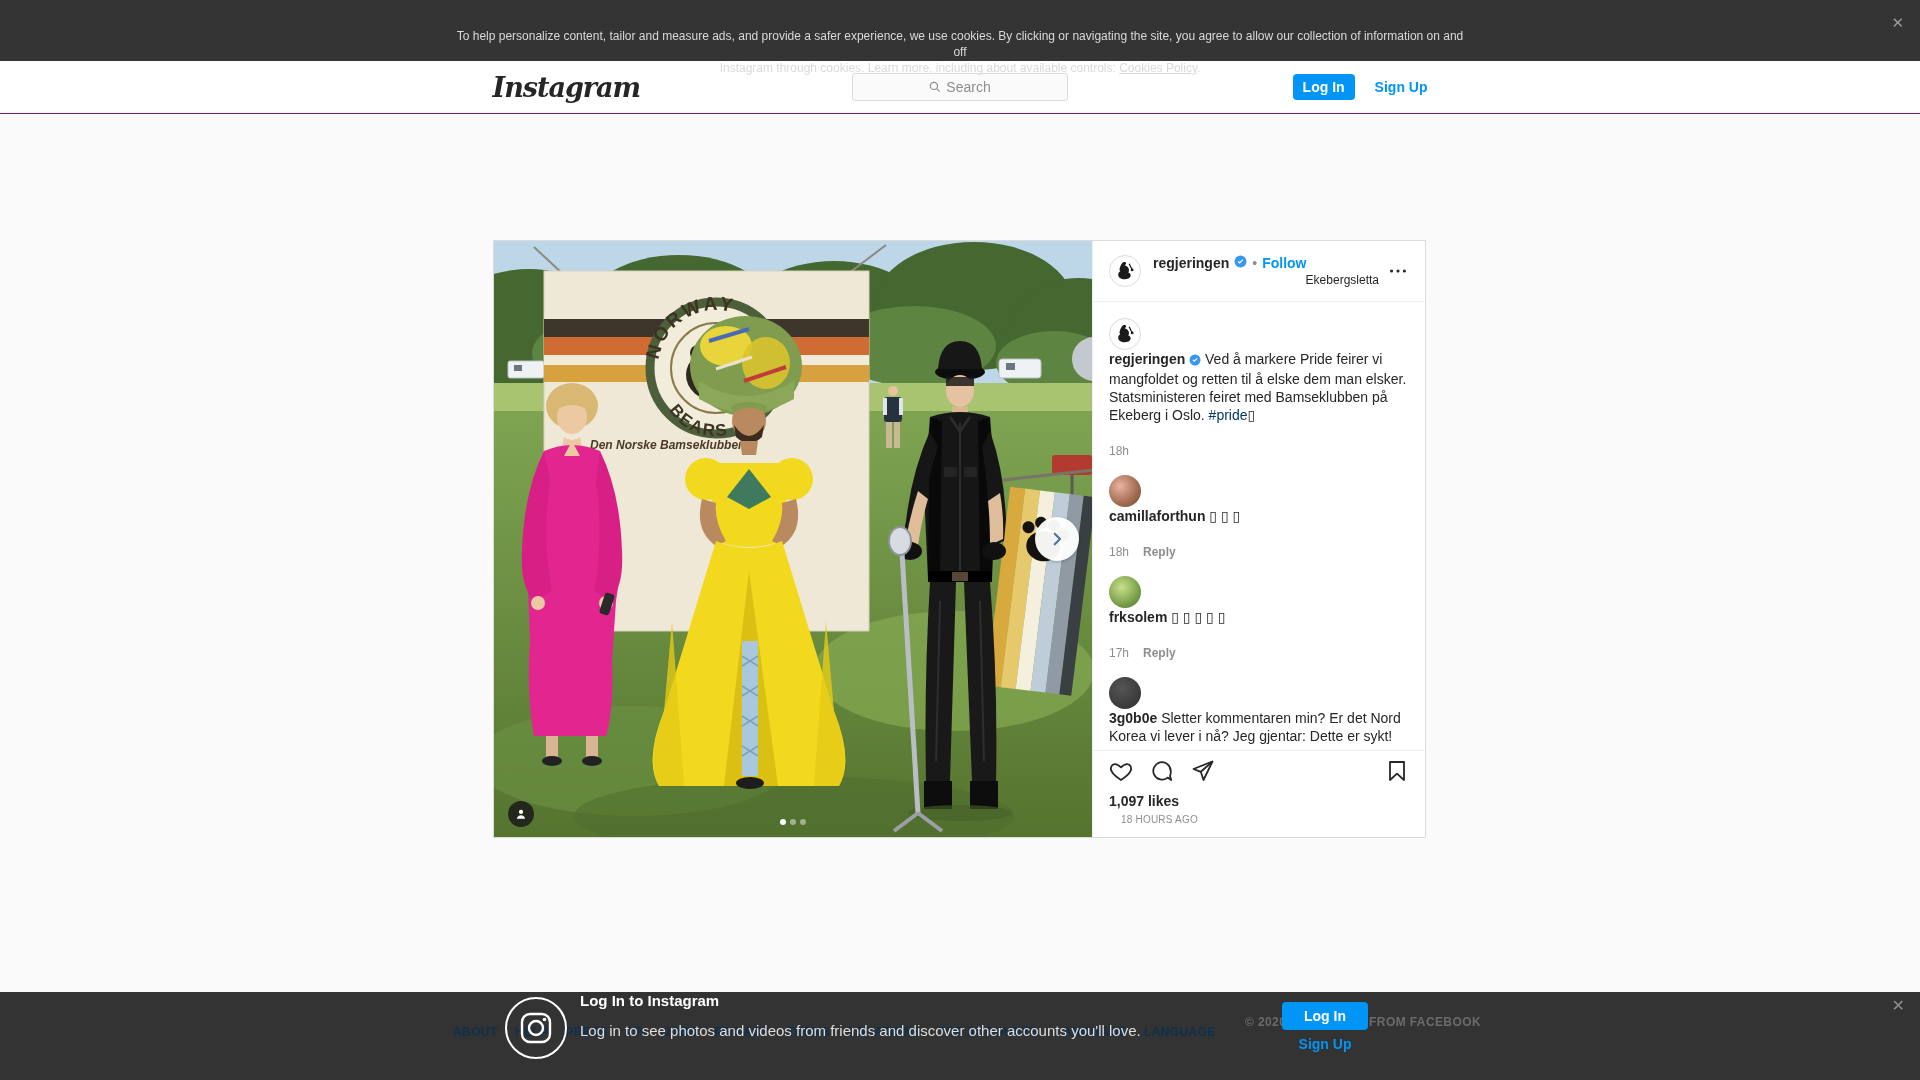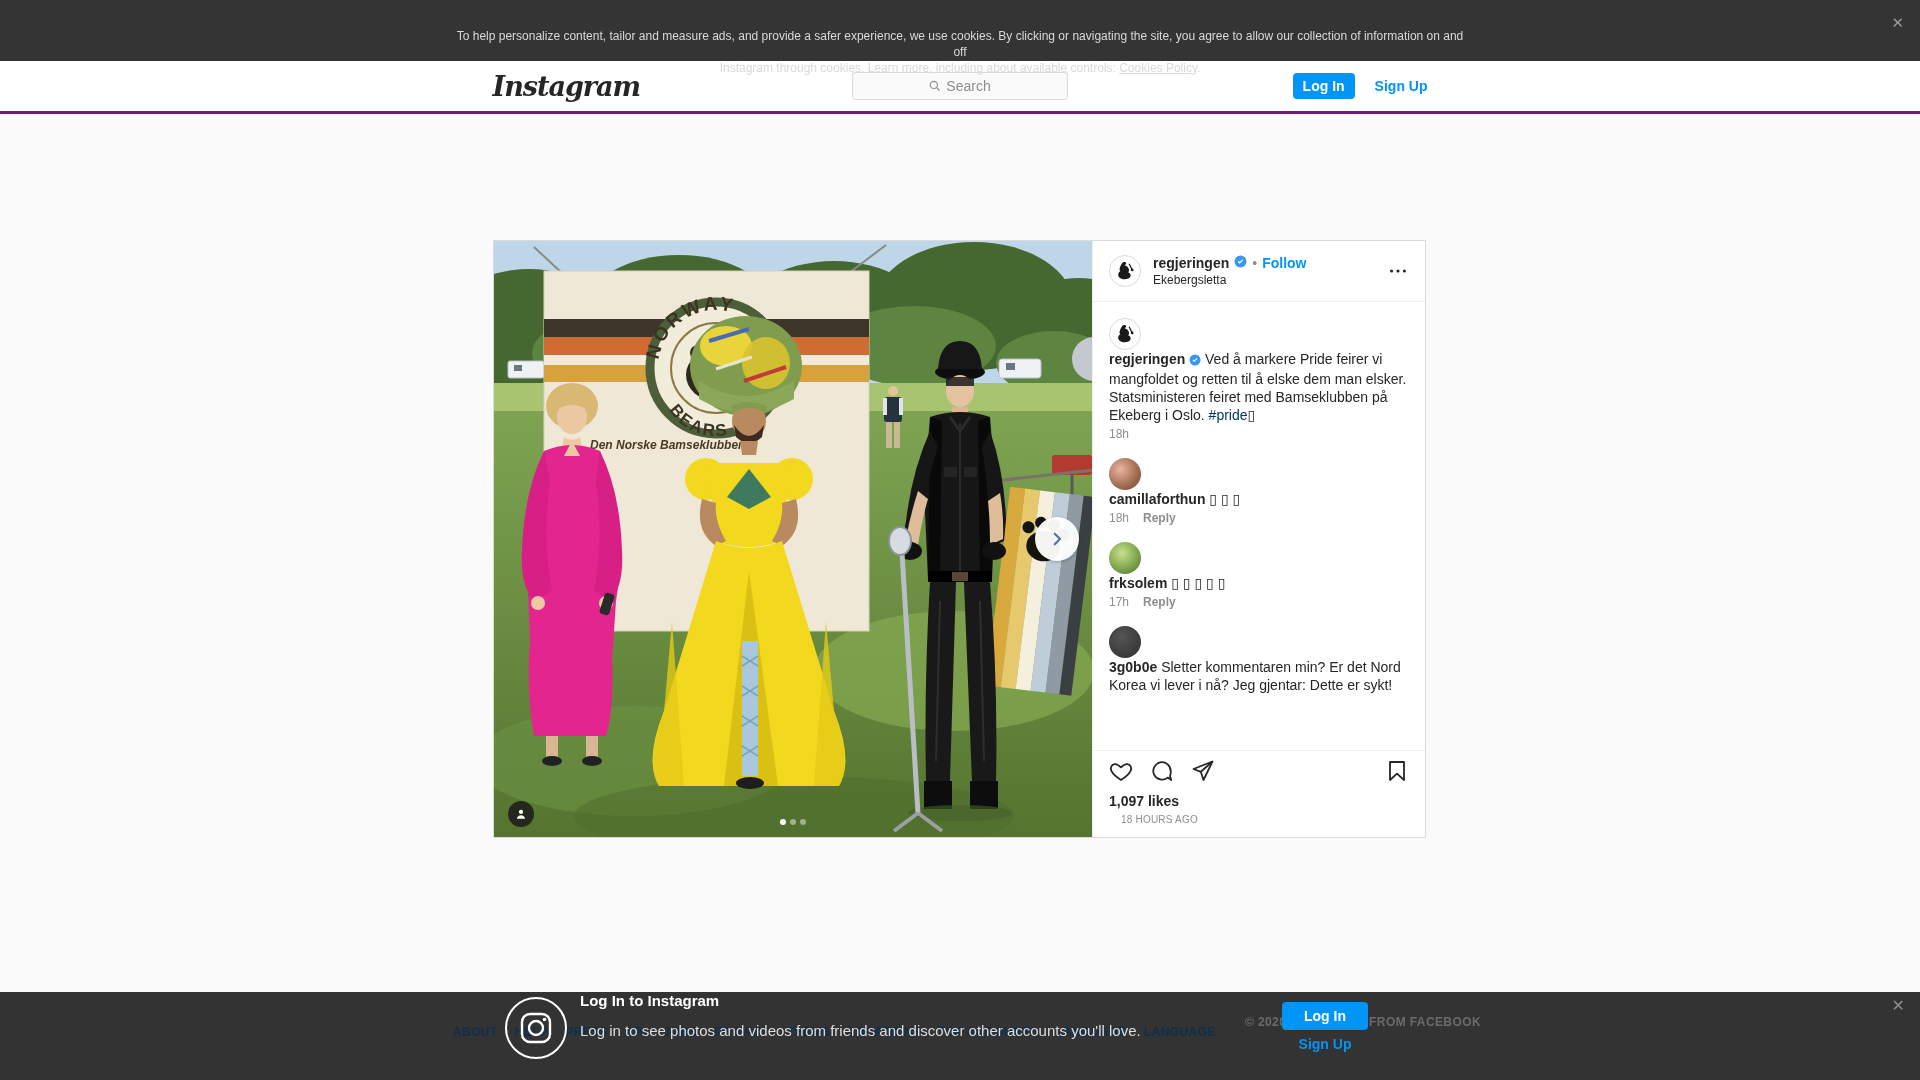--- a/index.html
+++ b/index.html
@@ -9,21 +9,21 @@
     background:#fafafa;
     font-family:"Liberation Sans", sans-serif;
     color:#262626;
   }
   
   .cookie-banner { position:absolute; top:0; left:0; width:1920px; height:61px; background:#343434; z-index:40; }
   .cookie-text { width:1010px; margin:0 auto; padding-top:28px; font-size:12px; line-height:16px; color:#d9d9d9; text-align:center; }
   .cookie-text a { color:#d9d9d9; text-decoration:underline; cursor:pointer; }
   .cookie-close { position:absolute; right:16px; top:15px; font-size:15px; color:#9c9c9c; cursor:pointer; line-height:1; }
   
-  .site-header { position:absolute; top:61px; left:0; width:1920px; height:53px; background:#fff; border-bottom:3px solid #701a75; z-index:30; }
+  .site-header { position:absolute; top:61px; left:0; width:1920px; height:53px; background:#fff; border-bottom:1px solid #701a75; z-index:30; }
   .header-inner { width:935px; height:100%; margin:0 auto; position:relative; display:flex; align-items:center; }
   .logo { font-family:"DejaVu Serif", serif; font-style:italic; font-weight:bold; font-size:27px; letter-spacing:-1px; color:#262626; cursor:pointer; }
   .search-box { position:absolute; left:50%; top:50%; transform:translate(-50%,-50%); width:216px; height:28px; background:#fafafa; border:1px solid #dbdbdb; border-radius:3px; display:flex; align-items:center; justify-content:center; gap:5px; color:#8e8e8e; font-size:14px; cursor:text; }
   .auth-buttons { margin-left:auto; display:flex; align-items:center; gap:20px; }
   .btn-blue { background:#0095f6; color:#fff; border:none; border-radius:4px; font-weight:bold; font-size:14px; padding:5px 10px; cursor:pointer; font-family:inherit; }
   .link-blue { color:#0095f6; font-weight:bold; font-size:14px; cursor:pointer; text-decoration:none; }
   
   .post-card { position:absolute; left:493px; top:240px; width:933px; height:598px; background:#fff; border:1px solid #dbdbdb; display:flex; z-index:5; }
   .photo-wrap { width:598px; height:596px; flex:none; position:relative; overflow:hidden; background:#88a55e; }
   .photo-wrap svg.scene { display:block; }
@@ -38,29 +38,29 @@
   .avatar32 { width:32px; height:32px; border-radius:50%; flex:none; }
   .av-gov { background:#fff; border:1px solid #dbdbdb; display:flex; align-items:center; justify-content:center; overflow:hidden; }
   .av-cam { background:radial-gradient(circle at 35% 35%, #e8b4a0, #a06a50 60%, #6a4632); }
   .av-frk { background:radial-gradient(circle at 40% 35%, #c8e08a, #7aa04a 60%, #4a7030); }
   .av-dark { background:radial-gradient(circle at 40% 35%, #555, #2e2e2e); }
   .ph-meta { margin-left:12px; flex:1; min-width:0; }
   .ph-row1 { display:flex; align-items:center; gap:5px; font-size:14px; }
   .username { font-weight:bold; color:#262626; cursor:pointer; }
   .sep-dot { color:#8e8e8e; }
   .follow-link { color:#0095f6; font-weight:bold; cursor:pointer; }
-  .location { font-size:12px; color:#262626; margin-top:2px; cursor:pointer; }
+  .location { font-size:12px; color:#262626; margin-top:2px; cursor:pointer;text-align:right; }
   .more-btn { margin-left:8px; cursor:pointer; display:flex; align-items:center; }
   .comments { flex:1; padding:16px 16px 0; overflow:hidden; }
   .comment { display:flex; margin-bottom:15px;flex-direction:column; }
   .comment .avatar32 { margin-right:14px; }
   .c-body { font-size:14px; line-height:18px; color:#262626; min-width:0; }
   .c-user { font-weight:bold; cursor:pointer; }
   .hashtag { color:#00376b; cursor:pointer; }
-  .c-meta { margin-top:1px; font-size:12px; color:#8e8e8e; display:flex; gap:14px; }
+  .c-meta { margin-top:18px; font-size:12px; color:#8e8e8e; display:flex; gap:14px; }
   .c-meta .reply { font-weight:bold; cursor:pointer; }
   .vbadge { flex:none; display:inline-block; vertical-align:-2px; }
   .actions-bar { border-top:1px solid #efefef; padding:8px 16px; display:flex; align-items:center; gap:17px; flex:none; }
   .actions-bar .spacer { flex:1; }
   .icon-btn { cursor:pointer; display:flex; align-items:center; }
   .likes-row { padding:2px 16px 0; font-size:14px; font-weight:bold; flex:none; cursor:pointer; }
   .time-row { padding:5px 28px 12px; font-size:10px; letter-spacing:.2px; color:#8e8e8e; flex:none; }
   .login-prompt { border-top:1px solid #efefef; padding:15px 16px; font-size:14px; color:#8e8e8e; flex:none; }
   .login-prompt .loginlink { color:#385185; cursor:pointer; }
   

